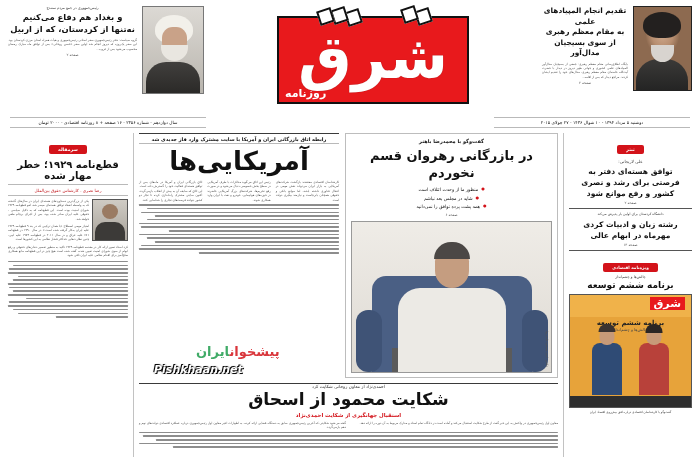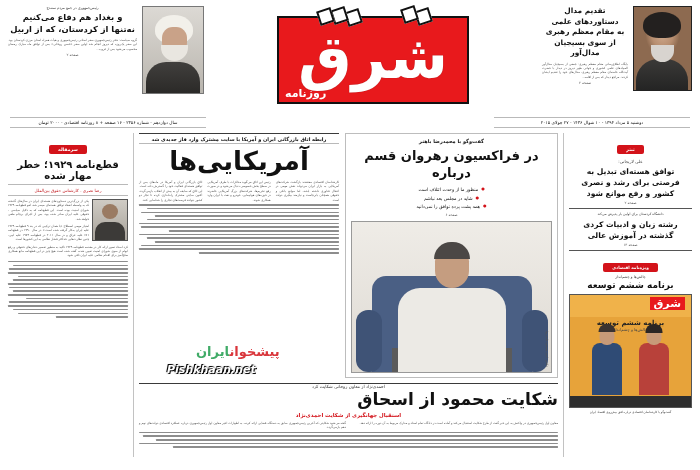--- a/index.html
+++ b/index.html
@@ -121,26 +121,26 @@
   .iv-photo .hair{position:absolute;left:50%;transform:translateX(-50%);top:20px;width:36px;height:17px;border-radius:18px 18px 0 0;background:#4b4745;}
   .iv-credit{position:absolute;right:2px;bottom:4px;font-size:3.2px;color:#555;writing-mode:vertical-rl;}
 
   
   .lead-kicker{font-size:5px;font-weight:bold;text-align:center;padding:2px 0 1px;}
   .lead-head{font-size:26px;font-weight:bold;text-align:center;line-height:30px;letter-spacing:-.5px;margin:2px 0 4px;}
   .lead-cols{display:flex;gap:5px;}
   .lead-cols .c{flex:1;}
 
   
-  .lead2-head{font-size:17px;font-weight:bold;text-align:right;line-height:21px;}
+  .lead2-head{font-size:17px;font-weight:bold;text-align:center;line-height:21px;}
   .lead2-sub{font-size:5.4px;font-weight:bold;text-align:center;color:#d3131a;margin:2px 0 3px;}
   .lead2-kicker{font-size:4.4px;text-align:center;color:#333;}
 
   .wm{
-    position:absolute;left:167px;top:363px;z-index:40;pointer-events:none;
+    position:absolute;left:154px;top:363px;z-index:40;pointer-events:none;
     font-family:"DejaVu Sans","Liberation Sans",sans-serif;
     font-size:11px;font-weight:bold;font-style:italic;color:#ffffff;
     text-shadow:0 0 2px #000,1px 1px 0 #000,-1px -1px 0 #000;
     opacity:.95;
   }
   .wm2{
     position:absolute;left:196px;top:344px;z-index:40;pointer-events:none;
     font-size:13px;font-weight:bold;color:#d3131a;opacity:.85;
   }
   .wm2 .g{color:#1f9d4d;}
@@ -171,21 +171,21 @@
   <div class="wm">Pishkhaan.net</div>
 
   <div class="masthead">
 
     <div class="mh-right">
       <div class="leader-box">
         <div class="leader-photo">
           <div class="leader-beard"></div>
         </div>
         <div class="leader-txt">
-          <div class="leader-head">تقدیم مدال دستاوردهای علمی</div>
+          <div class="leader-head">تقدیم انجام المپیادهای علمی</div>
           <div class="leader-head">به مقام معظم رهبری</div>
           <div class="leader-head">از سوی بسیجیان مدال‌آور</div>
           <div class="nano" style="margin-top:3px">پایگاه اطلاع‌رسانی مقام معظم رهبری: جمعی از بسیجیان مدال‌آور المپیادهای علمی کشوری و جهانی ظهر دیروز در دیدار با حضرت آیت‌الله خامنه‌ای مقام معظم رهبری، مدال‌های خود را تقدیم ایشان کردند. مراجع دیدار که پس از اقامه...</div>
           <div class="more">صفحه ۲</div>
         </div>
       </div>
     </div>
 
     <div class="mh-mid">
       <div class="mh-logo">
@@ -232,29 +232,29 @@
       <div style="text-align:center;">دوشنبه ۵ مرداد ۱۳۹۴ - ۱۰ شوال ۱۴۳۶ - ۲۷ جولای ۲۰۱۵</div>
       <div class="rule" style="margin-top:2px"></div>
     </div>
   </div>
 
   <div class="grid">
 
     <div class="col-right">
       <div class="badge-wrap"><span class="badge">تیتر</span></div>
       <div class="side-kicker">علی لاریجانی:</div>
-      <div class="side-head">توافق هسته‌ای تبدیل به</div>
+      <div class="side-head">توافق هسته‌ای دفتر به</div>
       <div class="side-head">فرصتی برای رشد و نصری</div>
       <div class="side-head">کشور و رفع موانع شود</div>
       <div class="more">صفحه ۲</div>
       <div class="sep2"></div>
 
       <div class="micro ctr" style="font-size:3.4px">دانشگاه کردستان برای اولین بار پذیرش می‌کند</div>
       <div class="side-head" style="margin-top:2px">رشته زبان و ادبیات کردی</div>
-      <div class="side-head">گذشته در آموزش عالی</div>
+      <div class="side-head">مهرماه در ابهام عالی</div>
       <div class="more">صفحه ۱۳</div>
       <div class="sep2"></div>
 
       <div class="badge-wrap" style="margin:2px 0 2px"><span class="badge" style="font-size:4.2px">ویژه‌نامه اقتصادی</span></div>
       <div class="micro ctr">چالش‌ها و چشم‌انداز</div>
       <div class="side-head" style="font-size:9px;margin-bottom:3px">برنامه ششم توسعه</div>
 
       <div class="ad">
         <div class="ad-top">
           <div class="ad-logo">شرق</div>
@@ -297,21 +297,21 @@
               <i class="s2"></i>
               <i class="s4"></i>
               <i class="s3"></i>
             <i class="s1"></i>
               <i class="s6"></i>
           </div>
         </div>
 
         <div style="flex:1;order:1;" class="interview">
           <div class="iv-kicker">گفت‌وگو با محمدرضا باهنر</div>
-          <div class="iv-head">در فراکسیون رهروان قسم درباره</div>
+          <div class="iv-head">در بازرگانی رهروان قسم نخوردم</div>
           <div class="iv-bullets">
             <div>منظور ما از وحدت ائتلاف است</div>
             <div>شاید در مجلس بعد نباشم</div>
             <div>همه پشت پرده توافق را نمی‌دانید</div>
           </div>
           <div class="more">صفحه ۶</div>
           <div class="iv-photo">
             <div class="chair"></div>
             <div class="legs"></div>
             <div class="body"></div>

